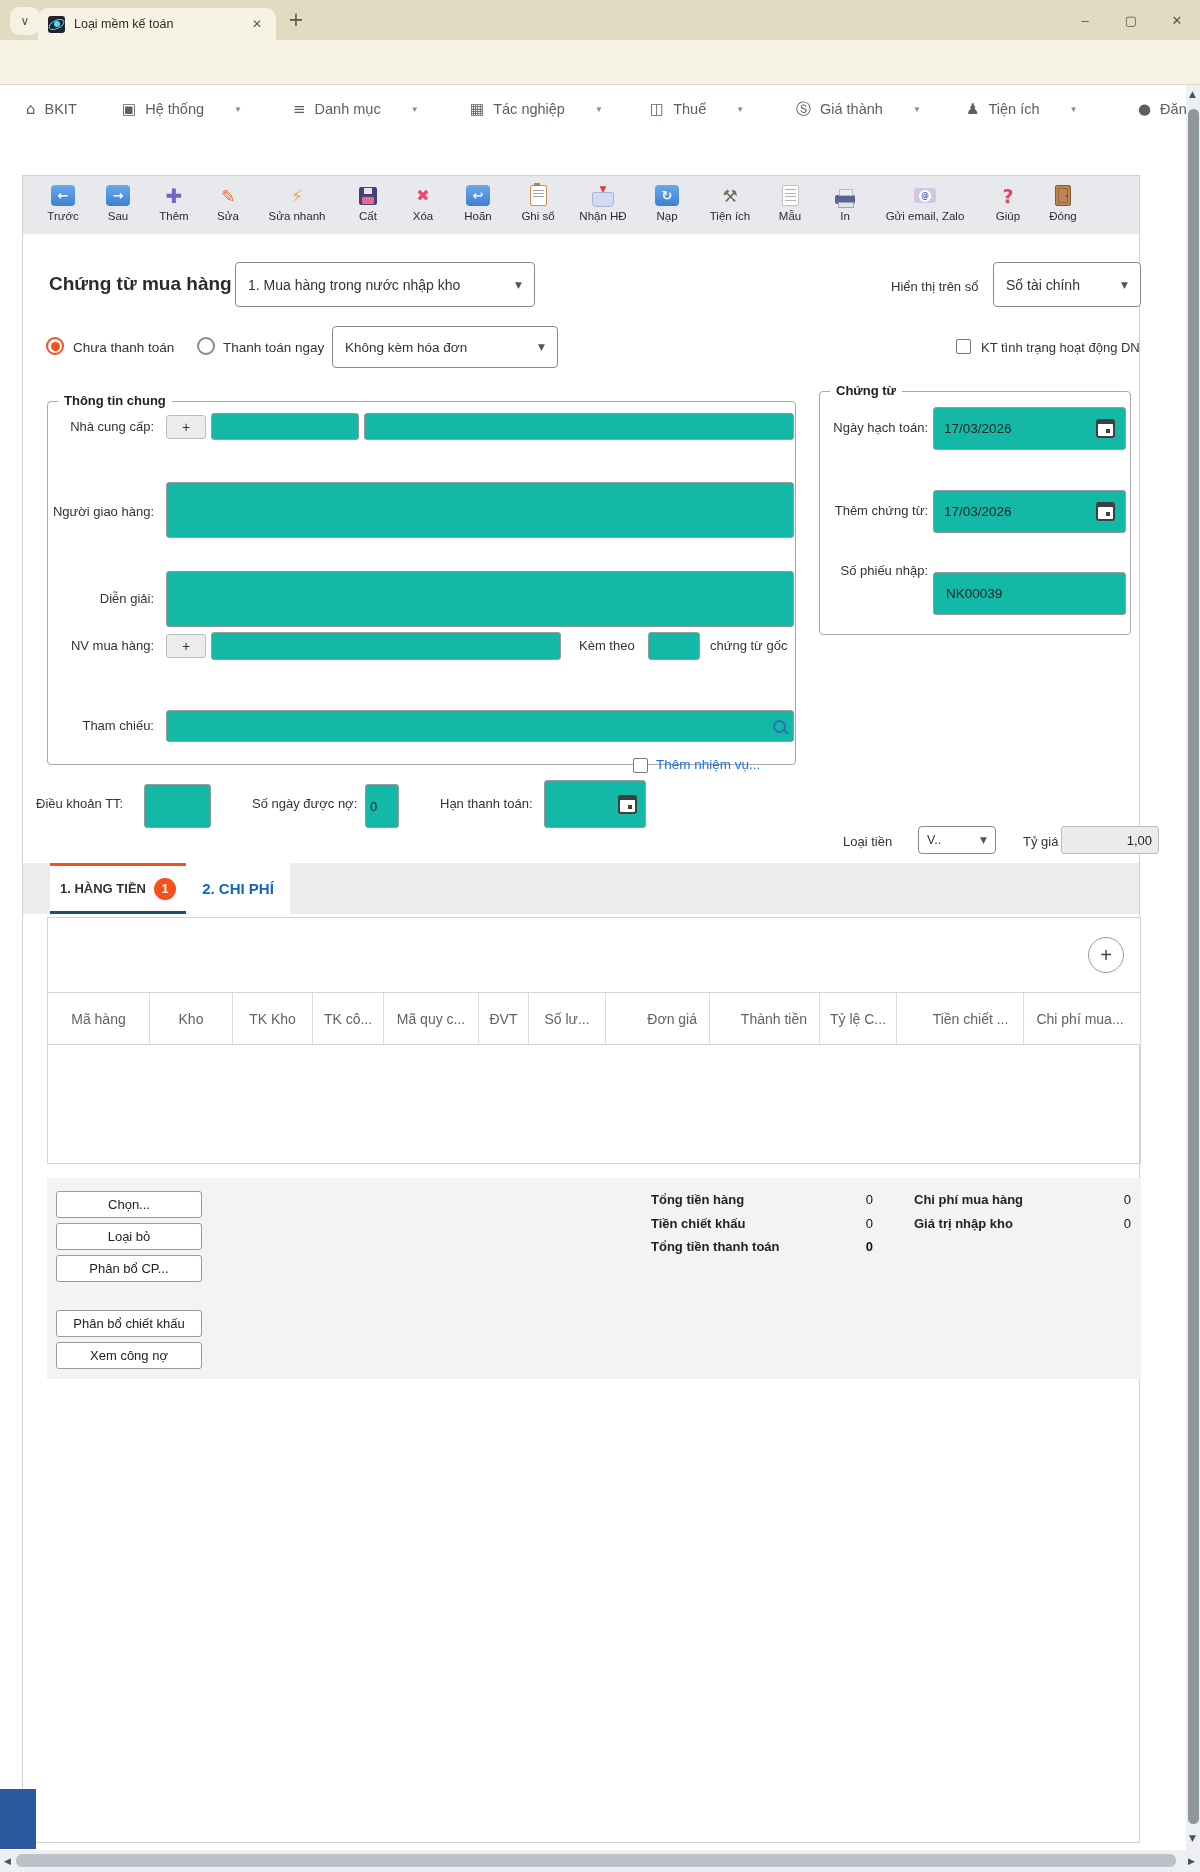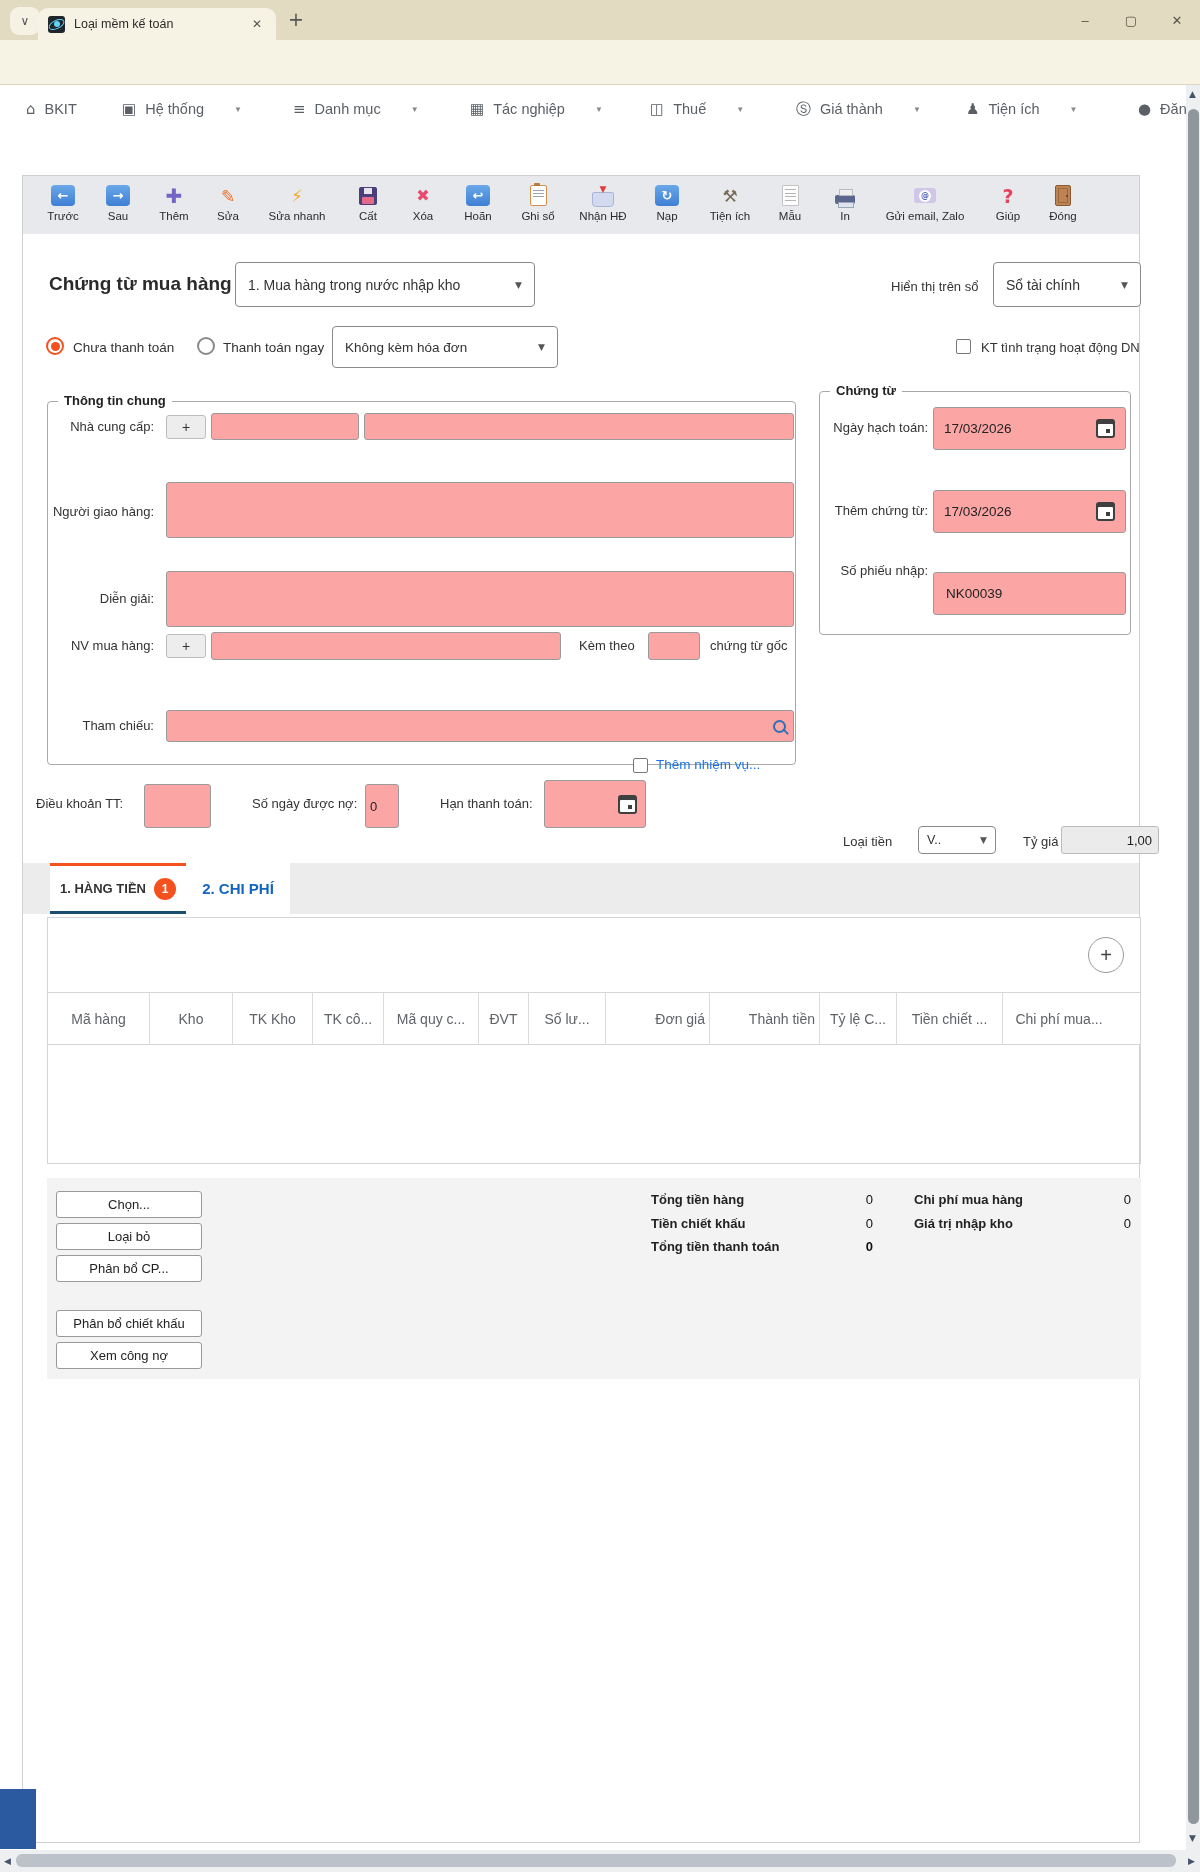--- a/index.html
+++ b/index.html
@@ -106,21 +106,21 @@
   .ptitle{position:absolute;left:26px;top:97px;font-size:19px;font-weight:bold;color:#2b2b2b;}
   .selbox{position:absolute;border:1px solid #8a8a8a;border-radius:4px;background:#fff;display:flex;align-items:center;box-sizing:border-box;padding:0 12px;cursor:pointer;font-size:14px;color:#333;}
   .selbox .scaret{margin-left:auto;font-size:9px;color:#555;}
   .scaret::before{content:"▼";}
   .flabel{position:absolute;font-size:13px;color:#333;white-space:nowrap;}
   .r{text-align:right;}
   .radio{position:absolute;width:18px;height:18px;border-radius:50%;border:2px solid #8a8a8a;background:#fff;box-sizing:border-box;cursor:pointer;}
   .radio.sel{border-color:#f4511e;}
   .radio.sel::after{content:"";position:absolute;inset:2.5px;background:#f4511e;border-radius:50%;}
   .cb{position:absolute;width:15px;height:15px;border:1.5px solid #777;border-radius:2px;background:#fff;box-sizing:border-box;cursor:pointer;}
-  .inp{position:absolute;border:1px solid #9a9a9a;border-radius:3px;background:#fca5a5;font:13px "Liberation Sans",sans-serif;padding:0 6px;box-sizing:border-box;color:#222;}
+  .inp{position:absolute;border:1px solid #9a9a9a;border-radius:3px;background:#14b8a6;font:13px "Liberation Sans",sans-serif;padding:0 6px;box-sizing:border-box;color:#222;}
   div.inp{display:flex;align-items:center;}
   .fieldset{position:absolute;border:1px solid #a8a8a8;border-radius:4px;box-sizing:border-box;}
   .legend{position:absolute;top:-9px;left:10px;background:#fff;padding:0 6px;font-weight:bold;font-size:13px;color:#222;white-space:nowrap;}
   .plusbtn{position:absolute;width:40px;height:24px;background:#ededed;border:1px solid #bdbdbd;border-radius:3px;font-size:14px;color:#333;display:flex;align-items:center;justify-content:center;cursor:pointer;box-sizing:border-box;}
   .calic{width:19px;height:19px;background:#3f3f3f;border-radius:3px;position:relative;flex:0 0 auto;margin-left:auto;cursor:pointer;}
   .calic::before{content:"";position:absolute;top:5px;left:2px;right:2px;bottom:2px;background:#fff;border-radius:1px;}
   .calic::after{content:"";position:absolute;right:5px;bottom:5px;width:4px;height:4px;background:#3f3f3f;}
   .magic{position:absolute;width:13px;height:13px;border:2px solid #2f6fb5;border-radius:50%;box-sizing:border-box;cursor:pointer;}
   .magic::after{content:"";position:absolute;width:6px;height:2px;background:#2f6fb5;transform:rotate(45deg);right:-5px;bottom:-2px;}
   .linktext{position:absolute;font-size:13.5px;color:#1a73e8;cursor:pointer;white-space:nowrap;}
@@ -130,23 +130,23 @@
   .tab1{position:absolute;left:27px;top:0;width:136px;height:51px;background:#fff;border-top:3px solid #f4511e;border-bottom:3px solid #1b4f72;box-sizing:border-box;display:flex;align-items:center;padding:0 10px;cursor:pointer;}
   .tab1 .tlbl{font-size:13px;font-weight:bold;color:#333;}
   .badge{width:22px;height:22px;border-radius:50%;background:#f4511e;color:#fff;font-size:12px;font-weight:bold;display:flex;align-items:center;justify-content:center;margin-left:8px;}
   .tab2{position:absolute;left:163px;top:0;width:104px;height:51px;background:#fff;display:flex;align-items:center;justify-content:center;font-size:15px;font-weight:bold;color:#1565c0;cursor:pointer;}
   .gridbox{position:absolute;left:24px;top:741px;width:1094px;height:247px;border:1px solid #d5d5d5;box-sizing:border-box;}
   .gridtools{position:absolute;left:0;top:0;width:100%;height:74px;background:#fff;}
   .addcircle{position:absolute;left:1040px;top:19px;width:36px;height:36px;border:1px solid #9a9a9a;border-radius:50%;display:flex;align-items:center;justify-content:center;font-size:20px;color:#444;background:#fff;cursor:pointer;box-sizing:border-box;}
   .addcircle::before{content:"+";}
   .ghead{position:absolute;left:0;top:74px;width:100%;height:53px;border-top:1px solid #d5d5d5;border-bottom:1px solid #d5d5d5;box-sizing:border-box;display:flex;background:#fff;}
   .gc{border-right:1px solid #dcdcdc;box-sizing:border-box;font-size:14px;color:#5f6368;display:flex;align-items:center;justify-content:center;white-space:nowrap;overflow:hidden;cursor:pointer;}
-  .gc.rgt{justify-content:flex-end;padding-right:4px;}
+  .gc.rgt{justify-content:flex-end;padding-right:12px;}
   .gc0{width:102px;}.gc1{width:83px;}.gc2{width:80px;}.gc3{width:71px;}.gc4{width:95px;}.gc5{width:50px;}
-  .gc6{width:77px;}.gc7{width:104px;}.gc8{width:110px;}.gc9{width:77px;}.gc10{width:106px;}.gc11{width:112px;border-right:none;}
+  .gc6{width:77px;}.gc7{width:104px;}.gc8{width:110px;}.gc9{width:77px;}.gc10{width:106px;margin-left:21px;}.gc11{width:112px;border-right:none;}
   .gbody{position:absolute;left:0;top:127px;width:100%;height:118px;background:#fff;display:flex;align-items:center;justify-content:center;}
   .emptytext{font-size:14.5px;color:#9e9e9e;}
 
   
   .graysec{position:absolute;left:24px;top:1002px;width:1094px;height:201px;background:#f3f3f3;}
   .abtn{position:absolute;left:33px;width:146px;height:27px;background:#fff;border:1px solid #9a9a9a;border-radius:3px;font-size:13px;color:#222;display:flex;align-items:center;justify-content:center;cursor:pointer;box-sizing:border-box;}
   .totlbl{position:absolute;font-size:13px;font-weight:bold;color:#222;white-space:nowrap;}
   .totval{position:absolute;font-size:13px;color:#111;text-align:right;}
   .bold{font-weight:bold;}
 

